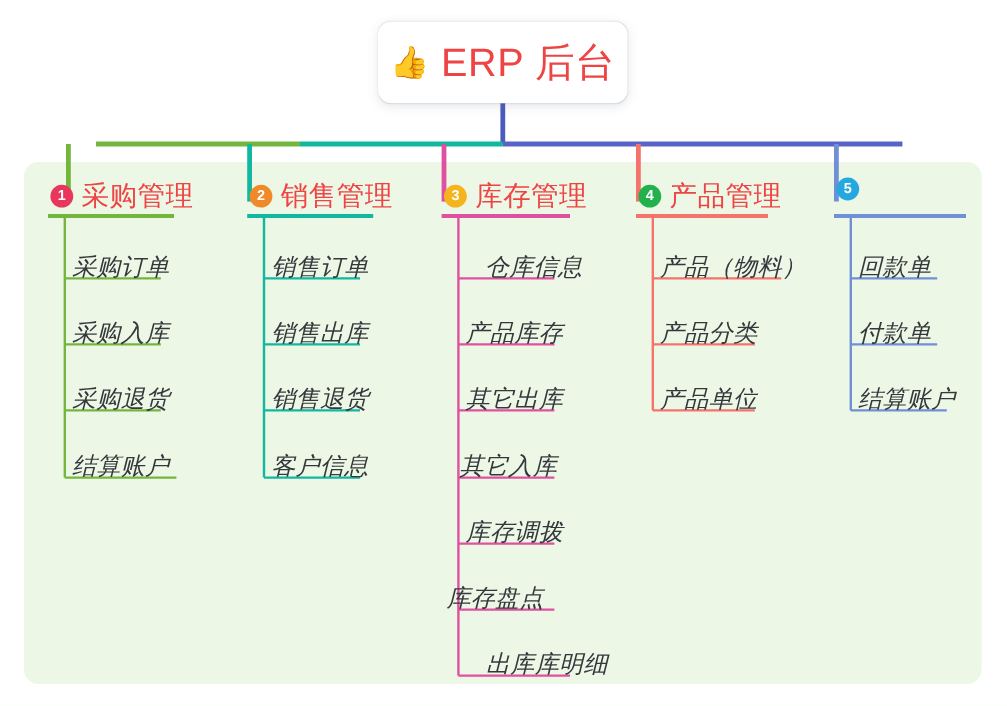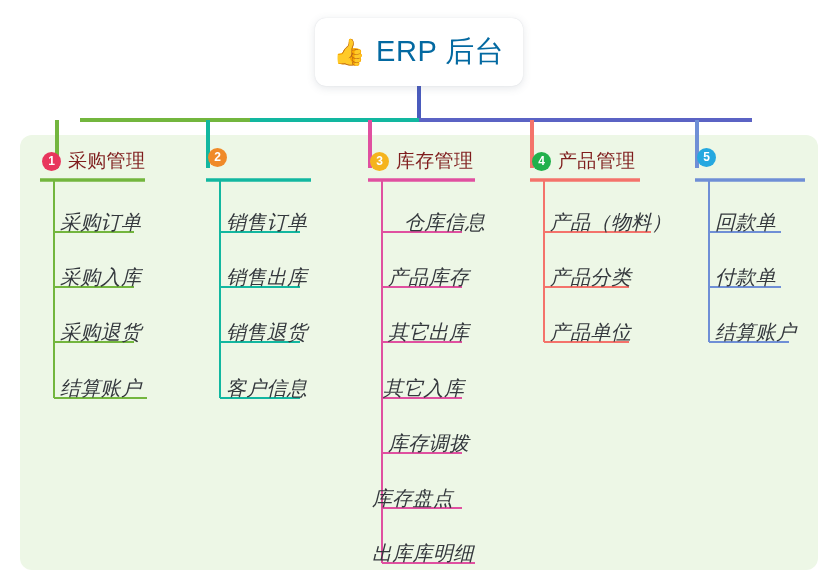--- a/index.html
+++ b/index.html
@@ -48,22 +48,22 @@
     justify-content: center;
     gap: 10px;
     z-index: 6;
   }
   .root-emoji {
     font-size: 26px;
     line-height: 1;
     display: inline-block;
   }
   .root-title {
-    font-size: 29px;
-    color: #0369a1;
+    font-size: 33px;
+    color: #ef4444;
     letter-spacing: 0.5px;
     white-space: nowrap;
   }
 
   
   .wires {
     position: absolute;
     left: 0; top: 0;
     width: 839px;
     height: 588px;
@@ -90,22 +90,22 @@
     height: 19px;
     border-radius: 50%;
     color: #ffffff;
     font-size: 12px;
     line-height: 19px;
     text-align: center;
     font-weight: bold;
     flex: 0 0 auto;
   }
   .branch-label {
-    font-size: 19px;
-    color: #7f1d1d;
+    font-size: 23px;
+    color: #ef4444;
     letter-spacing: 0.3px;
   }
   .leaf {
     position: absolute;
     font-size: 20px;
     color: #34383d;
     white-space: nowrap;
     letter-spacing: 0.3px;
     font-style: italic;
   }
@@ -172,38 +172,39 @@
           <span class="branch-label">采购管理</span>
         </div>
         <div class="leaf" style="left: 18px; top: 209px;">采购订单</div>
         <div class="leaf" style="left: 18px; top: 264px;">采购入库</div>
         <div class="leaf" style="left: 18px; top: 319px;">采购退货</div>
         <div class="leaf" style="left: 18px; top: 375px;">结算账户</div>
       </div>
       <div class="column" style="left: 208px; top: 0px;">
         <div class="branch-head" style="top: 148px; position: absolute;">
           <span class="badge" style="background: rgb(240, 138, 41);">2</span>
+          <span class="branch-label">销售管理</span>
         </div>
         <div class="leaf" style="left: 18px; top: 209px;">销售订单</div>
         <div class="leaf" style="left: 18px; top: 264px;">销售出库</div>
         <div class="leaf" style="left: 18px; top: 319px;">销售退货</div>
         <div class="leaf" style="left: 18px; top: 375px;">客户信息</div>
       </div>
       <div class="column" style="left: 370px; top: 0px;">
         <div class="branch-head" style="top: 148px; position: absolute;">
           <span class="badge" style="background: rgb(245, 180, 29);">3</span>
           <span class="branch-label">库存管理</span>
         </div>
         <div class="leaf" style="left: 18px; top: 209px; margin-left: 16px;">仓库信息</div>
         <div class="leaf" style="left: 18px; top: 264px;">产品库存</div>
         <div class="leaf" style="left: 18px; top: 319px;">其它出库</div>
         <div class="leaf" style="left: 13px; top: 375px;">其它入库</div>
         <div class="leaf" style="left: 18px; top: 430px;">库存调拨</div>
         <div class="leaf" style="left: 2px; top: 485px;">库存盘点</div>
-        <div class="leaf" style="left: 2px; top: 540px;">出库库明细</div>
+        <div class="leaf" style="left: 35px; top: 540px;">出库库明细</div>
       </div>
       <div class="column" style="left: 532px; top: 0px;">
         <div class="branch-head" style="top: 148px; position: absolute;">
           <span class="badge" style="background: rgb(34, 177, 76);">4</span>
           <span class="branch-label">产品管理</span>
         </div>
         <div class="leaf" style="left: 18px; top: 209px;">产品（物料）</div>
         <div class="leaf" style="left: 18px; top: 264px;">产品分类</div>
         <div class="leaf" style="left: 18px; top: 319px;">产品单位</div>
       </div>

